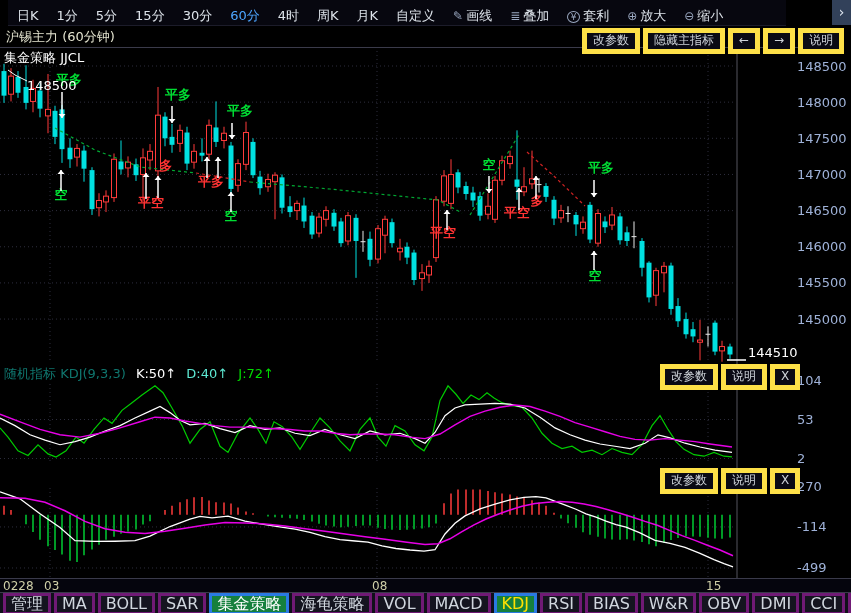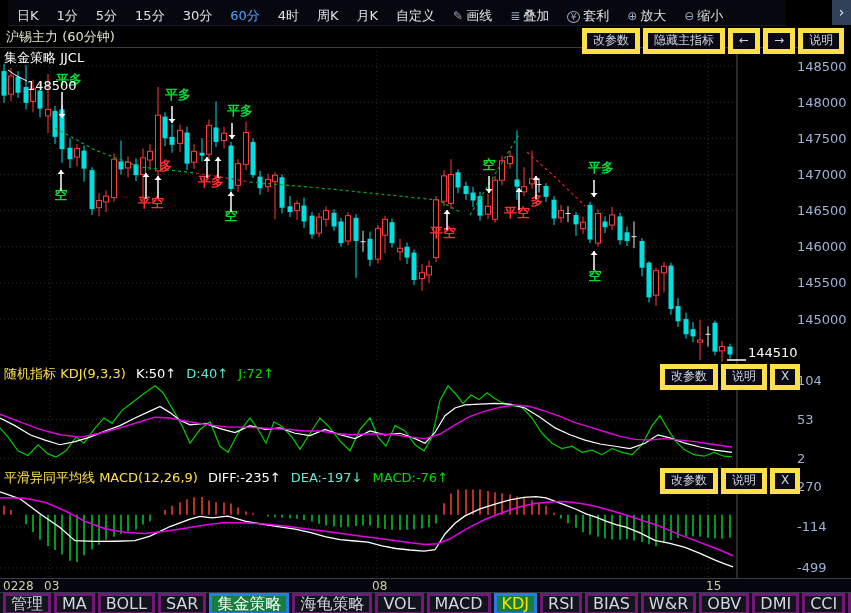--- a/index.html
+++ b/index.html
@@ -24,21 +24,21 @@
   .ui-btn{border:5px solid #fde047;background:#0a0a14;color:#cfd4da;font-size:12px;
           height:16px;line-height:15px;padding:0 6px;white-space:nowrap;}
   #title-buttons{left:582px;top:2px;}
   #kdj-buttons{left:660px;top:364px;}
   #macd-buttons{left:660px;top:468px;}
   
   #jjcl{position:absolute;left:4px;top:49px;color:#ffffff;font-size:13px;z-index:4;}
   .ind-header{position:absolute;left:4px;width:600px;font-size:13px;z-index:4;white-space:nowrap;}
   #kdj-header{top:365px;}
   #macd-header{top:469px;}
-  .ih-base{color:#fde047;}
+  .ih-base{color:#0f766e;}
   .ih-k{color:#ffffff;margin-left:6px;}
   .ih-d{color:#5eead4;margin-left:6px;}
   .ih-j{color:#00dd00;margin-left:6px;}
   
   #date-row{position:absolute;left:0;top:578px;width:851px;height:14px;background:#05050d;
             border-top:1px solid #3a3a4a;z-index:5;}
   .date-label{position:absolute;top:0;color:#cfcfa8;font-size:12px;line-height:14px;}
   
   #tabbar{position:absolute;left:0;top:592px;width:851px;height:21px;background:#10101a;
           border-top:1px solid #3a3a4a;display:flex;align-items:center;z-index:5;}
@@ -481,26 +481,20 @@
     <span class="ih-k">K:50↑</span>
     <span class="ih-d">D:40↑</span>
     <span class="ih-j">J:72↑</span>
   </div>
   <div id="kdj-buttons" class="btn-row">
       <span class="ui-btn">改参数</span>
       <span class="ui-btn">说明</span>
       <span class="ui-btn">X</span>
     </div>
 
-  <div id="macd-header" class="ind-header">
-    <span class="ih-base">平滑异同平均线 MACD(12,26,9)</span>
-    <span class="ih-k">DIFF:-235↑</span>
-    <span class="ih-d">DEA:-197↓</span>
-    <span class="ih-j">MACD:-76↑</span>
-  </div>
   <div id="macd-buttons" class="btn-row">
       <span class="ui-btn">改参数</span>
       <span class="ui-btn">说明</span>
       <span class="ui-btn">X</span>
     </div>
 
   <div id="date-row">
       <span class="date-label" style="left: 3px;">0228</span>
       <span class="date-label" style="left: 44px;">03</span>
       <span class="date-label" style="left: 372px;">08</span>

